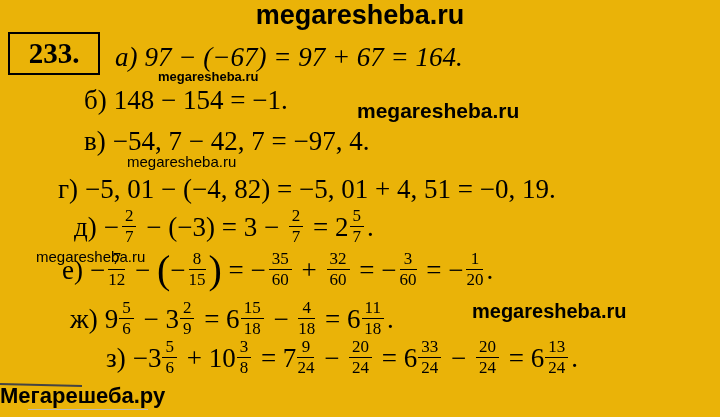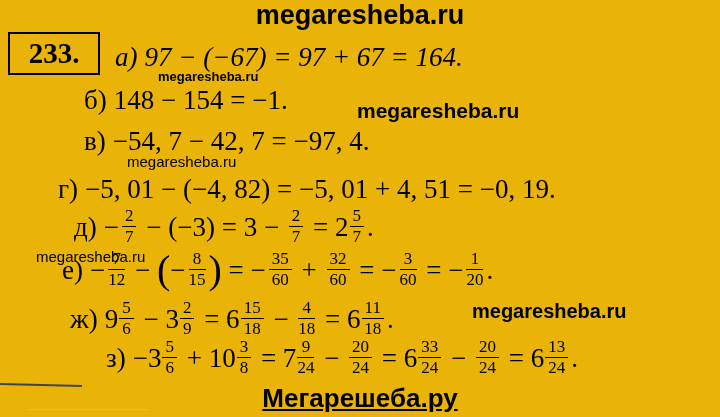--- a/index.html
+++ b/index.html
@@ -31,23 +31,23 @@
     font-family:"Liberation Sans", sans-serif;
     color:#000; white-space:nowrap;
   }
   .wm-a  { left:158px; top:69px;  font-size:13px; font-weight:bold; }
   .wm-b  { left:357px; top:99px;  font-size:21px; font-weight:bold; }
   .wm-v  { left:127px; top:153px; font-size:15px; font-weight:normal; }
   .wm-e  { left:36px;  top:248px; font-size:15px; font-weight:normal; }
   .wm-zh { left:472px; top:300px; font-size:20px; font-weight:bold; }
   .footer-title {
     position:absolute; top:383px; left:0; width:100%;
-    text-align:center;
+    text-align:left;
     font-family:"Liberation Sans", sans-serif;
-    font-weight:bold; font-size:26px;text-decoration:underline;
+    font-weight:bold; font-size:22px;
   }
   .row {
     position:absolute;
     font-size:27px;
     white-space:nowrap;
     line-height:1.1;
   }
   .r1 { top:43px;  left:115px;font-style:italic; }
   .r2 { top:86px;  left:84px;  }
   .r3 { top:127px; left:84px;  }

